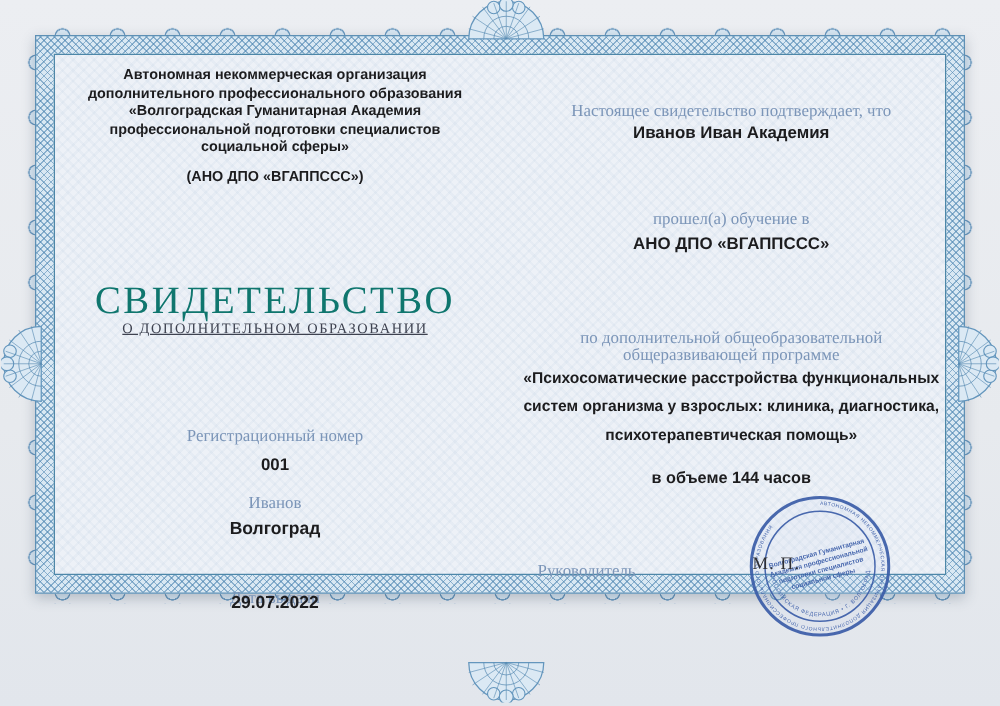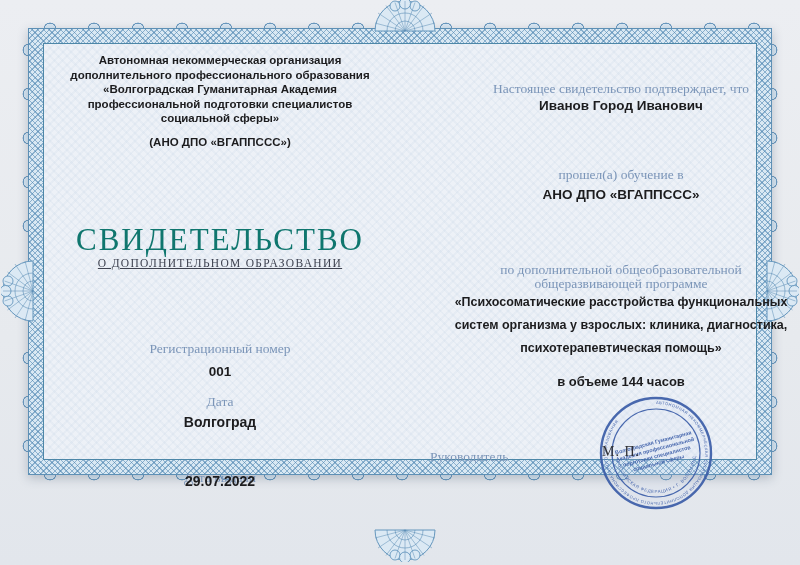--- a/index.html
+++ b/index.html
@@ -49,21 +49,21 @@
       repeating-linear-gradient(135deg, rgba(165,190,215,0.10) 0 2px, transparent 2px 6px);
     border:1px solid #4d87a8;
   }
 
   
   .t { position:absolute; z-index:4; }
   .serif-blue { font-family:"Liberation Serif", serif; color:#7b95b8; }
   .bold-dark  { font-family:"Liberation Sans", sans-serif; font-weight:bold; color:#1c1c1e; }
 
   .col-left  { left:60px;  width:320px; text-align:center; }
-  .col-right { left:413px; width:344px; text-align:center;margin-left:36px; }
+  .col-right { left:413px; width:344px; text-align:center; }
 
   .org-block    { top:53px;  font-weight:bold; font-size:11.5px; line-height:14.6px; color:#1c1c1e; }
   .org-abbr     { top:136px; font-weight:bold; font-size:11.5px; color:#1c1c1e; }
   .cert-title   { top:222px; font-family:"Liberation Serif", serif; font-size:31px; letter-spacing:2px; color:#0f766e; }
   .cert-sub     { top:257px; font-family:"Liberation Serif", serif; font-size:11.5px; letter-spacing:1.3px; color:#3e4250;text-decoration:underline; }
 
   .lbl          { font-size:13.5px; }
   .reg-lbl      { top:341px; }
   .reg-val      { top:364px; font-size:13.5px; }
   .city-lbl     { top:394px; }
@@ -129,27 +129,27 @@
     <div>профессиональной подготовки специалистов</div>
     <div>социальной сферы»</div>
   </div>
   <div class="t col-left org-abbr">(АНО ДПО «ВГАППССС»)</div>
 
   <div class="t col-left cert-title">СВИДЕТЕЛЬСТВО</div>
   <div class="t col-left cert-sub">О ДОПОЛНИТЕЛЬНОМ ОБРАЗОВАНИИ</div>
 
   <div class="t col-left serif-blue lbl reg-lbl">Регистрационный номер</div>
   <div class="t col-left bold-dark reg-val">001</div>
-  <div class="t col-left serif-blue lbl city-lbl">Дата</div>
+  <div class="t col-left serif-blue lbl city-lbl">Иванов</div>
   <div class="t col-left bold-dark city-val">Волгоград</div>
   <div class="t col-left serif-blue lbl date-lbl">Дата выдачи</div>
   <div class="t col-left bold-dark date-val">29.07.2022</div>
 
   <div class="t col-right serif-blue lbl confirm-lbl">Настоящее свидетельство подтверждает, что</div>
-  <div class="t col-right bold-dark holder-name">Иванов Город Иванович</div>
+  <div class="t col-right bold-dark holder-name">Иванов Иван Академия</div>
   <div class="t col-right serif-blue lbl train-lbl">прошел(а) обучение в</div>
   <div class="t col-right bold-dark train-org">АНО ДПО «ВГАППССС»</div>
   <div class="t col-right serif-blue lbl prog-lbl2">общеразвивающей программе</div>
   <div class="t col-right serif-blue lbl prog-lbl1">по дополнительной общеобразовательной</div>
   <div class="t col-right bold-dark prog-name">
     <div>«Психосоматические расстройства функциональных</div>
     <div>систем организма у взрослых: клиника, диагностика,</div>
     <div>психотерапевтическая помощь»</div>
   </div>
   <div class="t col-right bold-dark volume">в объеме 144 часов</div>

